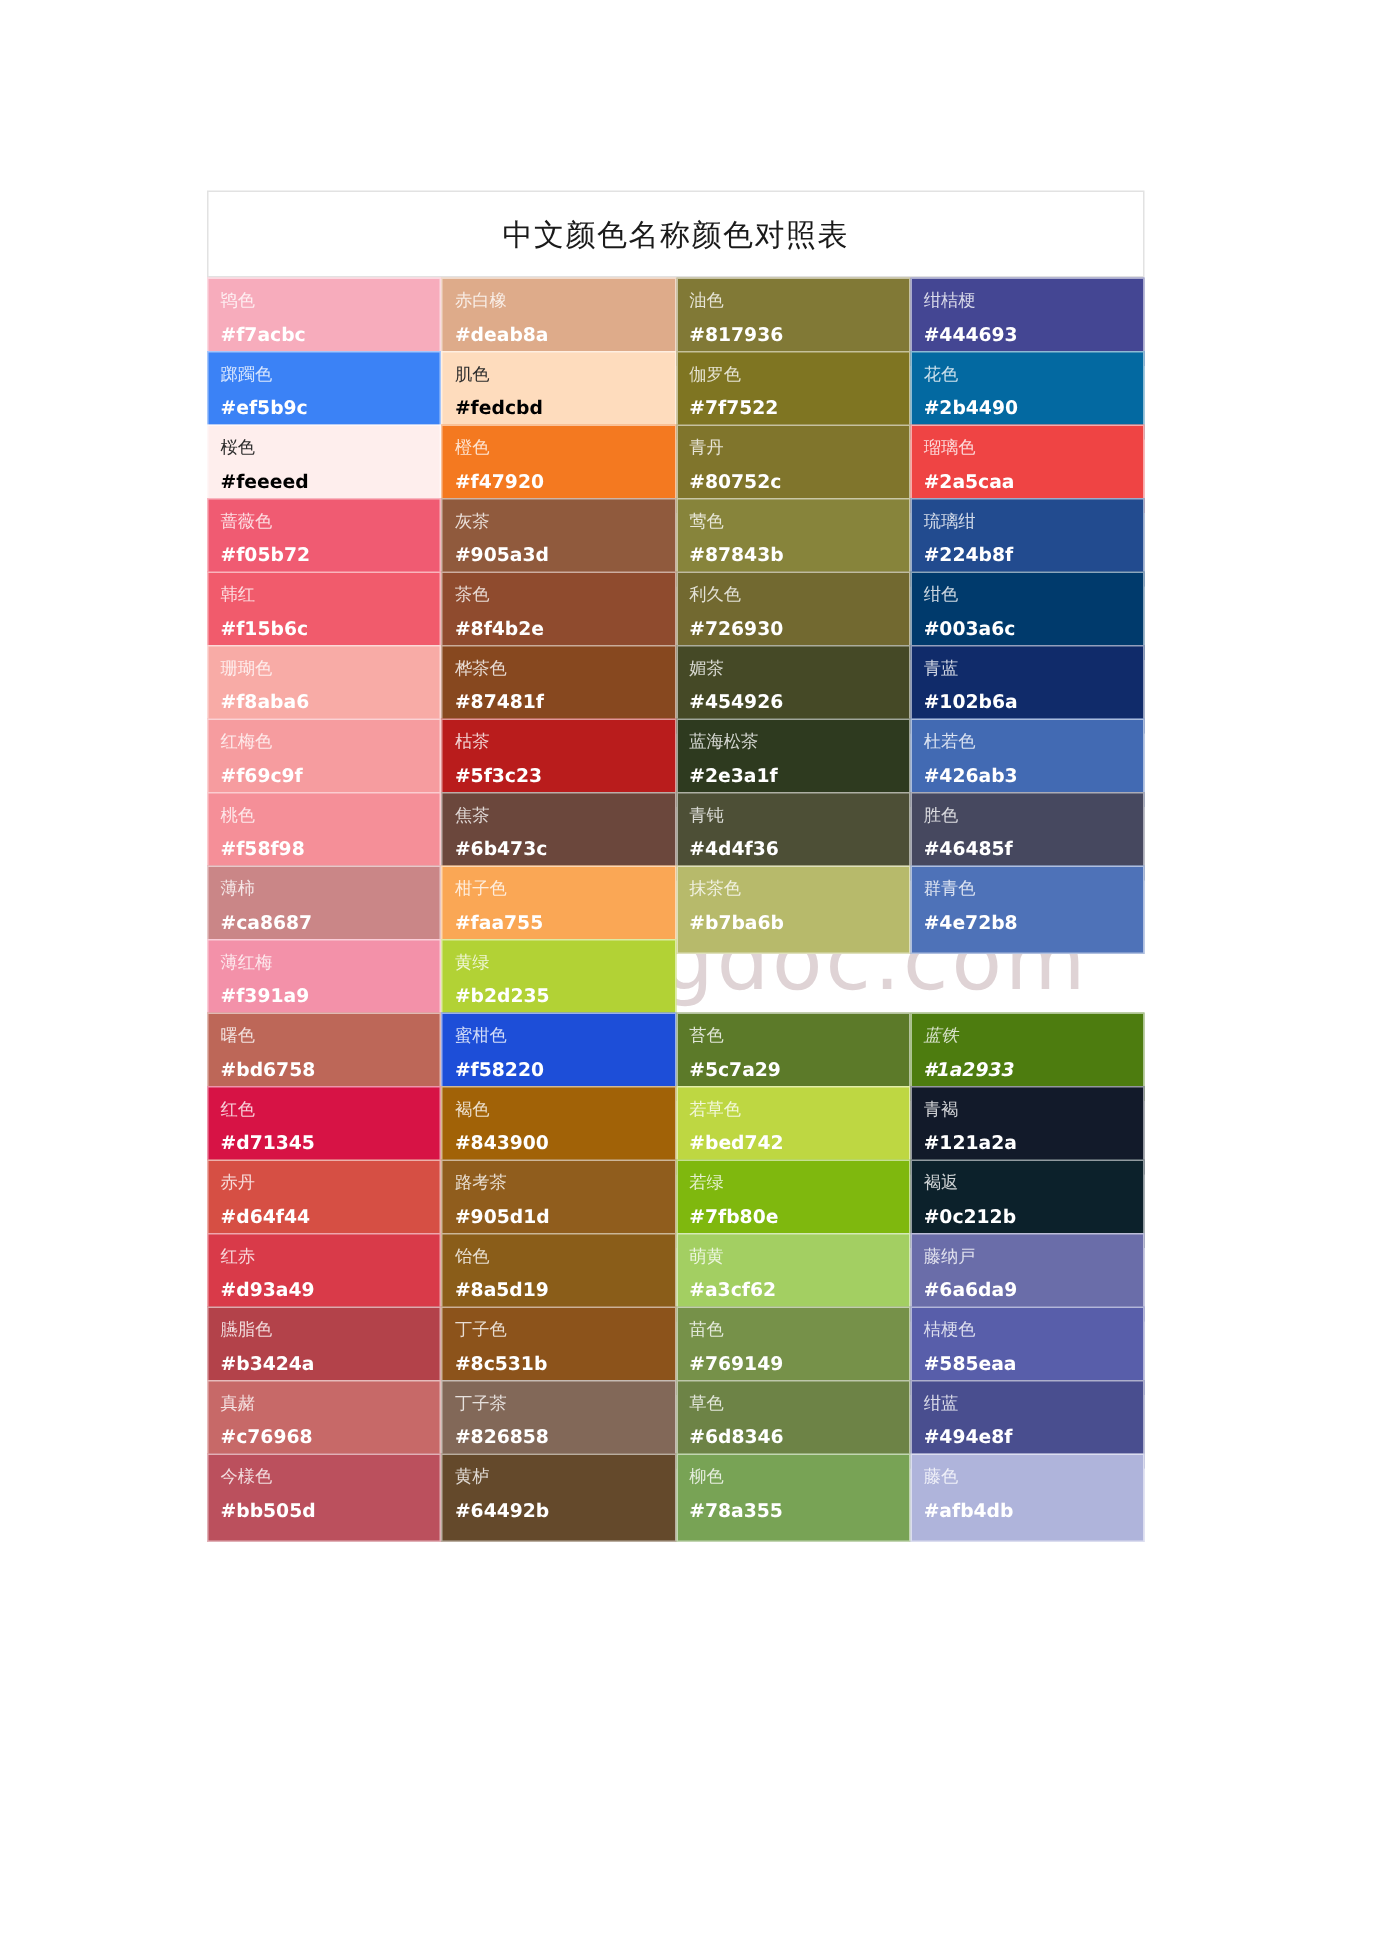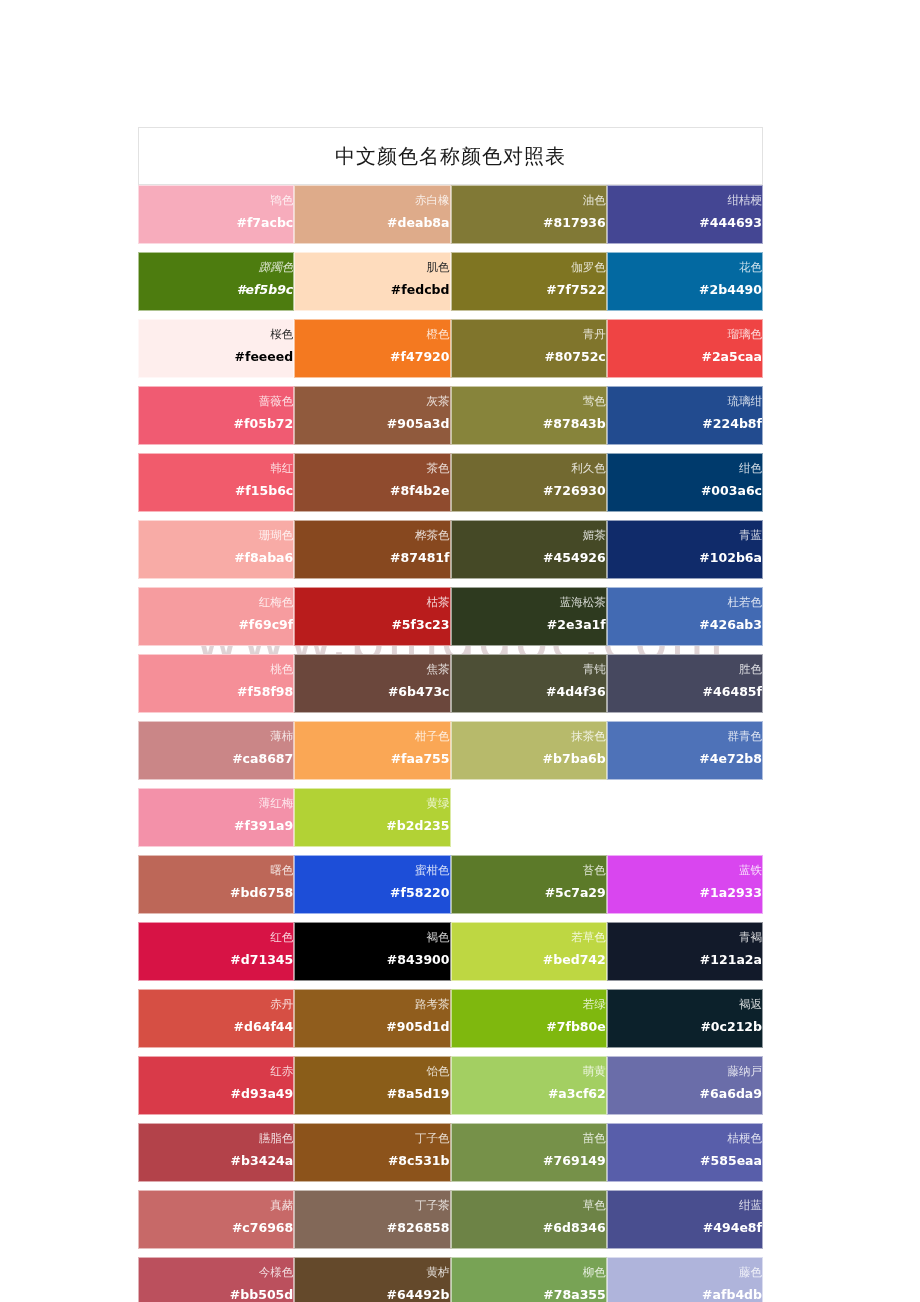--- a/index.html
+++ b/index.html
@@ -72,22 +72,21 @@
 
   
   #grid {
     width: 625px;
     display: flex;
     flex-direction: column;
   }
   .grid-row {
     display: flex;
     width: 625px;
-    height: 67px;
-    text-align: right;
+    height: 49px;
   }
   .cell {
     box-sizing: border-box;
     width: 156.25px;
     height: 58.8px;
     padding: 7px 0 0 8px;
     border: 1px solid rgba(255,255,255,0.55);
     overflow: hidden;
     position: relative;
   }
@@ -140,21 +139,21 @@
           <div class="cell tone-light" style="background: rgb(129, 121, 54);">
             <span class="cell-name">油色</span>
             <span class="cell-hex">#817936</span>
           </div>
           <div class="cell tone-light" style="background: rgb(68, 70, 147);">
             <span class="cell-name">绀桔梗</span>
             <span class="cell-hex">#444693</span>
           </div>
         </div>
         <div class="grid-row">
-          <div class="cell tone-light" style="background: #4d7c0f; font-style: italic;">
+          <div class="cell tone-light" style="background: #3b82f6;">
             <span class="cell-name">踯躅色</span>
             <span class="cell-hex">#ef5b9c</span>
           </div>
           <div class="cell tone-dark" style="background: rgb(254, 220, 189);">
             <span class="cell-name">肌色</span>
             <span class="cell-hex">#fedcbd</span>
           </div>
           <div class="cell tone-light" style="background: rgb(127, 117, 34);">
             <span class="cell-name">伽罗色</span>
             <span class="cell-hex">#7f7522</span>
@@ -306,31 +305,31 @@
             <span class="cell-hex">#bd6758</span>
           </div>
           <div class="cell tone-light" style="background: #1d4ed8;">
             <span class="cell-name">蜜柑色</span>
             <span class="cell-hex">#f58220</span>
           </div>
           <div class="cell tone-light" style="background: rgb(92, 122, 41);">
             <span class="cell-name">苔色</span>
             <span class="cell-hex">#5c7a29</span>
           </div>
-          <div class="cell tone-light" style="background: #d946ef;">
+          <div class="cell tone-light" style="background: #4d7c0f; font-style: italic;">
             <span class="cell-name">蓝铁</span>
             <span class="cell-hex">#1a2933</span>
           </div>
         </div>
         <div class="grid-row">
           <div class="cell tone-light" style="background: rgb(215, 19, 69);">
             <span class="cell-name">红色</span>
             <span class="cell-hex">#d71345</span>
           </div>
-          <div class="cell tone-light" style="background: #000000;">
+          <div class="cell tone-light" style="background: #a16207;">
             <span class="cell-name">褐色</span>
             <span class="cell-hex">#843900</span>
           </div>
           <div class="cell tone-light" style="background: rgb(190, 215, 66);">
             <span class="cell-name">若草色</span>
             <span class="cell-hex">#bed742</span>
           </div>
           <div class="cell tone-light" style="background: rgb(18, 26, 42);">
             <span class="cell-name">青褐</span>
             <span class="cell-hex">#121a2a</span>

